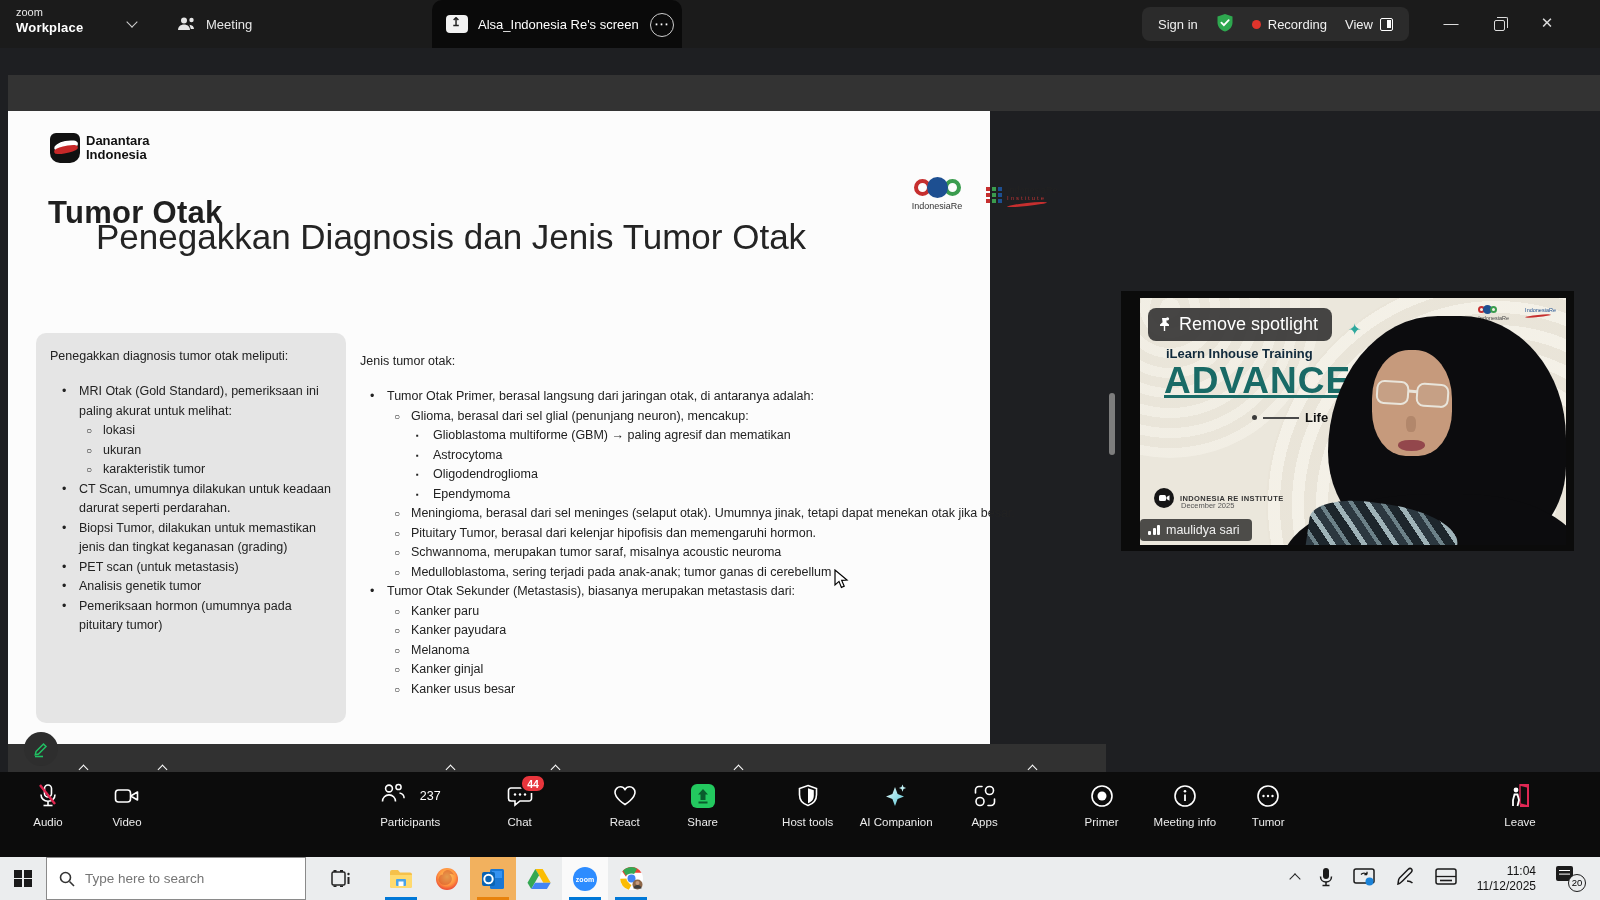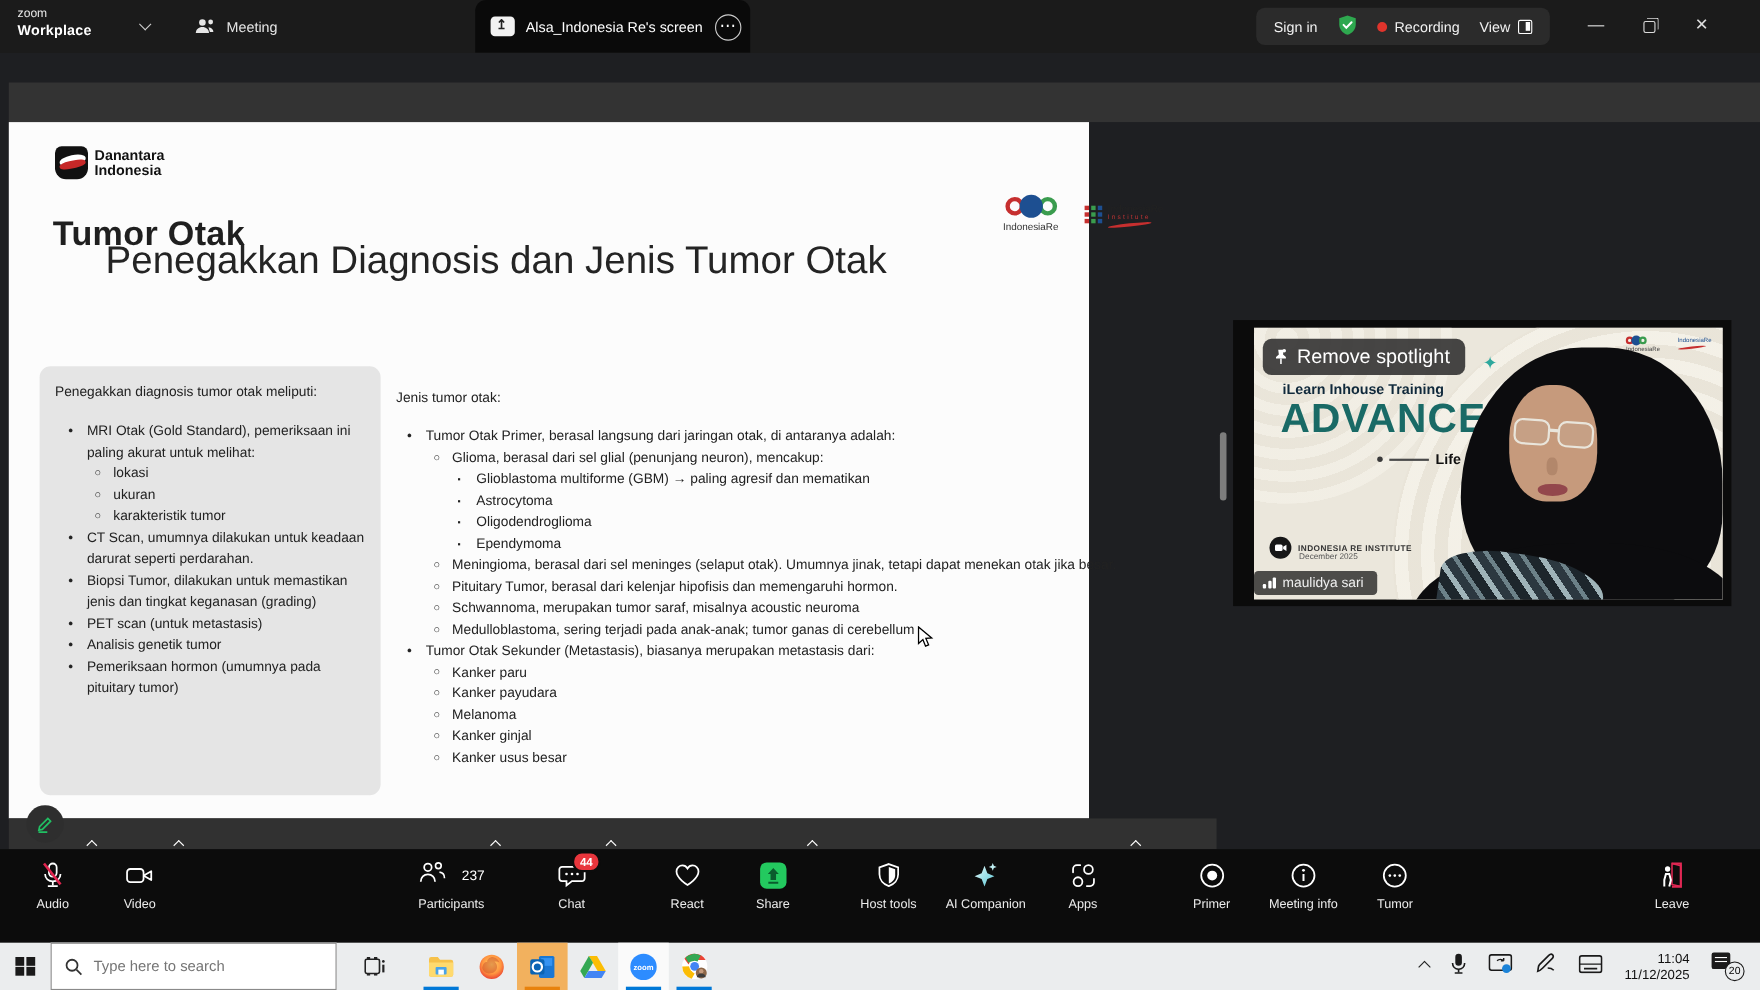--- a/index.html
+++ b/index.html
@@ -81,21 +81,21 @@
   
   #video-frame { position:absolute; left:1121px; top:243px; width:453px; height:260px; background:#0b0b0b; }
   #scrollbar-handle { position:absolute; left:1109px; top:345px; width:6px; height:62px; background:#7d7d7d; border-radius:3px; }
   #video { position:absolute; left:1140px; top:250px; width:426px; height:247px; background:#ebe7dc; overflow:hidden; }
   .rings { position:absolute; border-radius:50%; }
   #rings-br { right:-160px; bottom:-190px; width:460px; height:460px;
     background:repeating-radial-gradient(circle at center, #f6f3ea 0 12px, #e9e4d8 12px 24px); opacity:.8; }
   #rings-tl { left:-120px; top:-140px; width:300px; height:300px;
     background:repeating-radial-gradient(circle at center, #f6f3ea 0 10px, #e9e4d8 10px 20px); opacity:.6; }
   #vb-small { position:absolute; left:26px; top:48px; font-size:13px; font-weight:bold; color:#10293b; }
-  #vb-big { position:absolute; left:24px; top:62px; font-size:37px; font-weight:bold; color:#196a66; letter-spacing:1px; }
+  #vb-big { position:absolute; left:24px; top:62px; font-size:37px; font-weight:bold; color:#196a66; letter-spacing:1px;text-decoration:underline; }
   #vb-sub { position:absolute; left:112px; top:112px; font-size:13px; font-weight:bold; color:#101010; display:flex; align-items:center; gap:6px; }
   #vb-sub .dash { width:36px; height:2px; background:#4a4a4a; display:inline-block; }
   #vb-sub .dot { width:5px; height:5px; background:#3a3a3a; border-radius:50%; display:inline-block; }
   #vb-sparkle { position:absolute; left:208px; top:22px; color:#2ea89d; font-size:16px; }
   #vb-org-row { position:absolute; left:14px; top:190px; display:flex; gap:6px; align-items:center; }
   #vb-cam-circle { width:20px; height:20px; background:#161616; border-radius:50%; color:#fff; font-size:9px; display:flex; align-items:center; justify-content:center; }
   #vb-org-txt { font-size:7.5px; font-weight:bold; color:#333; letter-spacing:.4px; }
   #vb-date { position:absolute; left:41px; top:203px; font-size:7.5px; color:#555; }
   .mini-logos { position:absolute; right:10px; top:8px; display:flex; gap:16px; align-items:flex-start; }
   .mini-circ { display:flex; }

